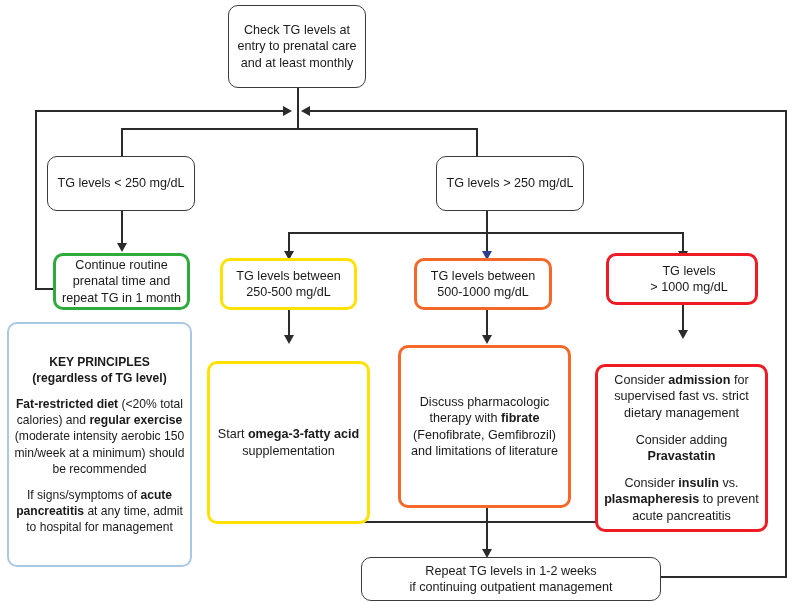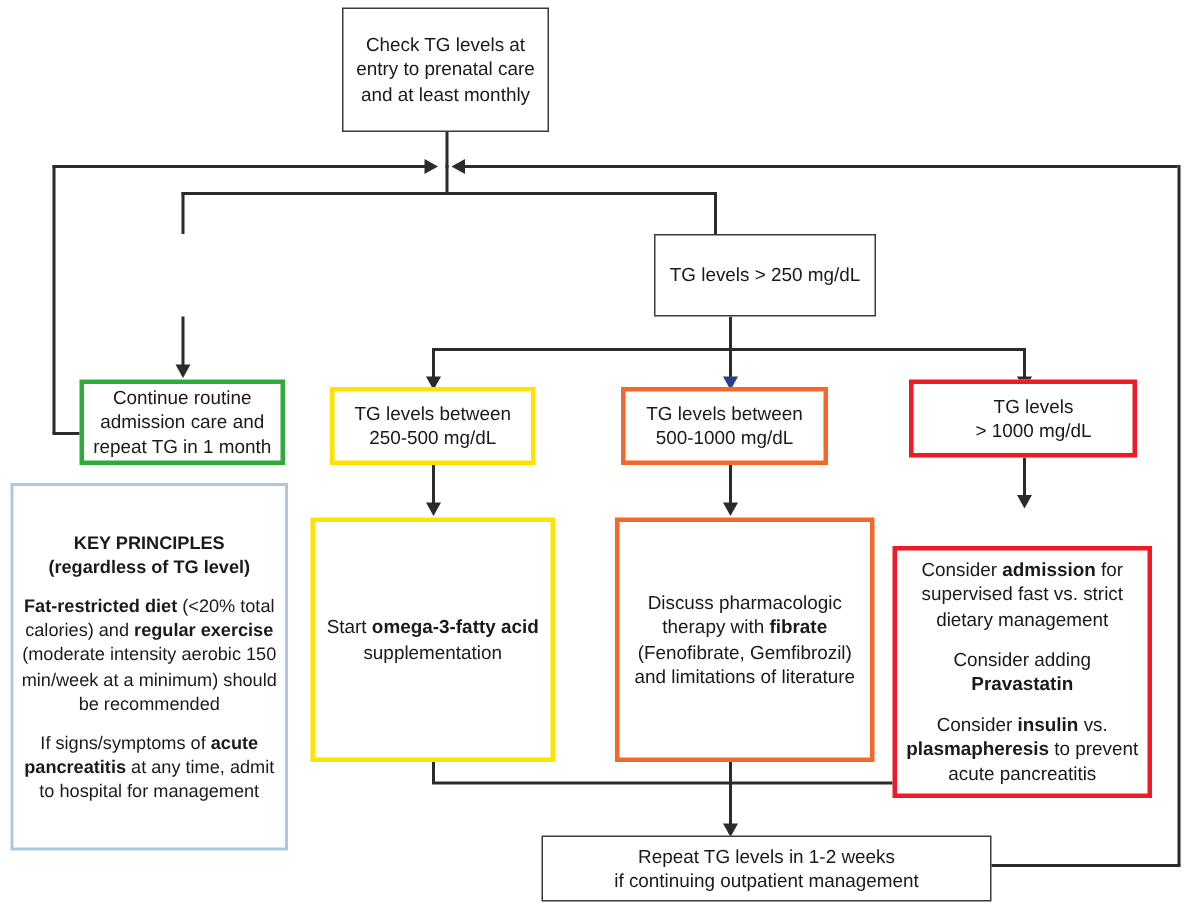--- a/index.html
+++ b/index.html
@@ -21,20 +21,21 @@
     position: absolute;
     box-sizing: border-box;
     display: flex;
     align-items: center;
     justify-content: flex-start;
     text-align: center;
     background: #ffffff;
     color: #1a1a1a;
     line-height: 1.30;
     z-index: 5;
+    border-radius: 10px;
   }
   .box .inner { width: 100%; padding: 0 4px; }
   .plain {
     border: 1.6px solid #3b3b3b;
     font-size: 12.6px;
   }
   .green  { border: 3.2px solid #2fab3c; font-size: 12.6px; }
   .yellow { border: 3.4px solid #ffe200; font-size: 12.6px; }
   .orange { border: 3.4px solid #f4692a; font-size: 12.6px; }
   .red    { border: 3.4px solid #ee1b24; font-size: 12.6px; }
@@ -137,31 +138,36 @@
   <div class="arrow" style="left:481.5px; top:549px;"></div>
 
   <div class="box plain" style="left:228px; top:5px; width:138px; height:83px;">
     <div class="inner">
       <span>Check TG levels at</span><br>
       <span>entry to prenatal care</span><br>
       <span>and at least monthly</span>
     </div>
   </div>
 
+  <div class="box plain" style="left:47px; top:156px; width:148px; height:55px;">
+    <div class="inner">
+      <span>TG levels &lt; 250 mg/dL</span>
+    </div>
+  </div>
 
   <div class="box plain" style="left:436px; top:156px; width:148px; height:55px;">
     <div class="inner">
       <span>TG levels &gt; 250 mg/dL</span>
     </div>
   </div>
 
   <div class="box green" style="left:53px; top:253px; width:137px; height:57px;">
     <div class="inner">
       <span>Continue routine</span><br>
-      <span>admission care and</span><br>
+      <span>prenatal time and</span><br>
       <span>repeat TG in 1 month</span>
     </div>
   </div>
 
   <div class="box yellow" style="left:220px; top:258px; width:137px; height:52px;">
     <div class="inner">
       <span>TG levels between</span><br>
       <span>250-500 mg/dL</span>
     </div>
   </div>
@@ -173,27 +179,27 @@
     </div>
   </div>
 
   <div class="box red" style="left:606px; top:253px; width:152px; height:52px;padding-left:14px;">
     <div class="inner">
       <span>TG levels</span><br>
       <span>&gt; 1000 mg/dL</span>
     </div>
   </div>
 
-  <div class="box yellow" style="left:207px; top:345px; width:163px; height:163px;">
+  <div class="box yellow" style="left:207px; top:361px; width:163px; height:163px;">
     <div class="inner">
       <span><span>Start </span><b>omega-3-fatty acid</b><span> supplementation</span></span>
     </div>
   </div>
 
-  <div class="box orange" style="left:398px; top:345px; width:173px; height:163px;margin-left:12px;">
+  <div class="box orange" style="left:398px; top:345px; width:173px; height:163px;">
     <div class="inner">
       <span><span>Discuss pharmacologic therapy with </span><b>fibrate</b><span> (Fenofibrate, Gemfibrozil) and limitations of literature</span></span>
     </div>
   </div>
 
   <div class="box red" style="left:595px; top:340px; width:173px; height:168px;margin-top:24px;">
     <div class="inner">
       <span><span>Consider </span><b>admission</b><span> for supervised fast vs. strict dietary management</span></span>
       <span class="blank"></span>
       <span><span>Consider adding </span><b>Pravastatin</b></span>

